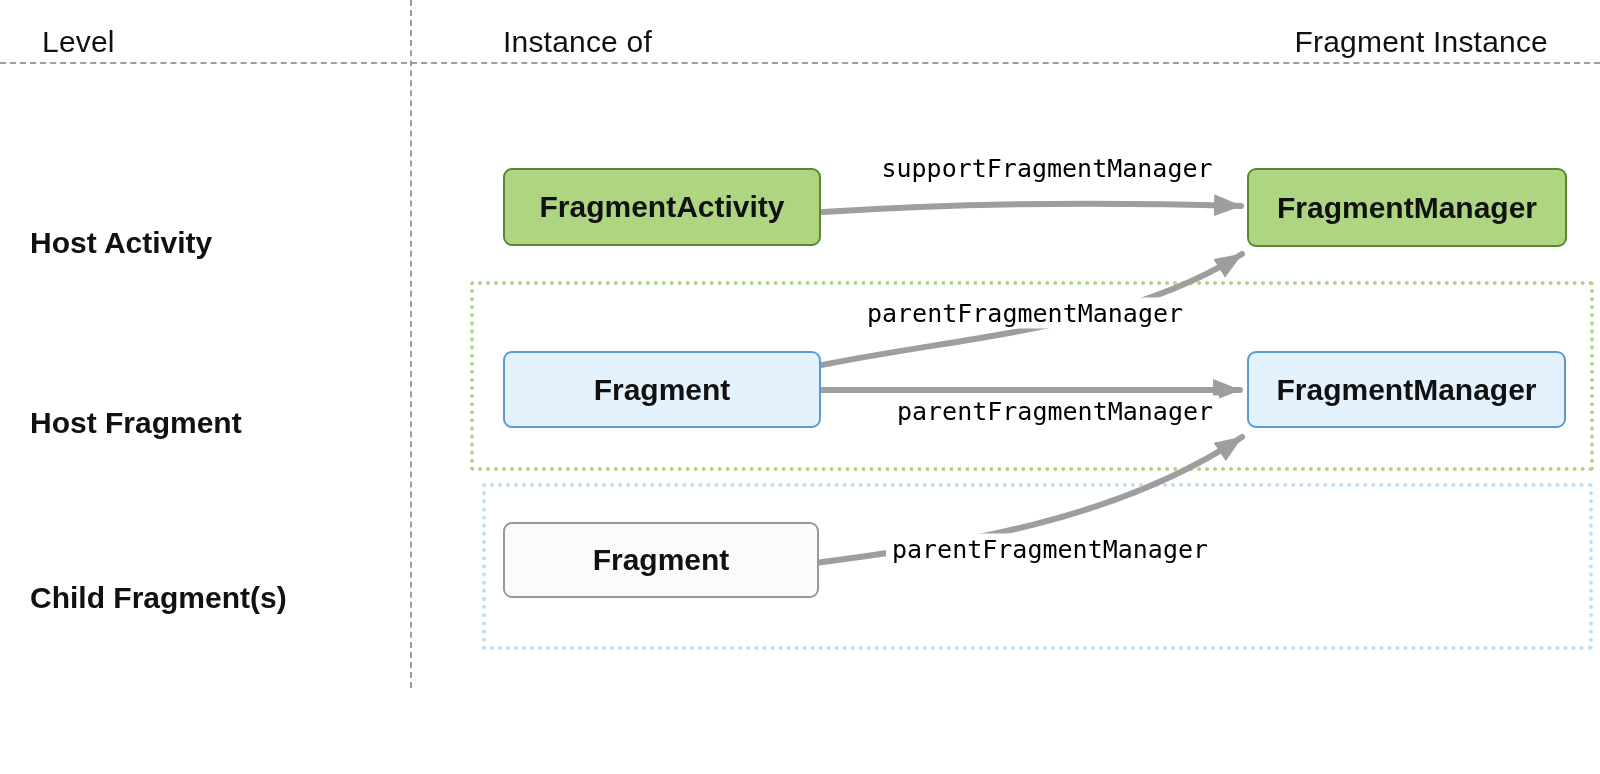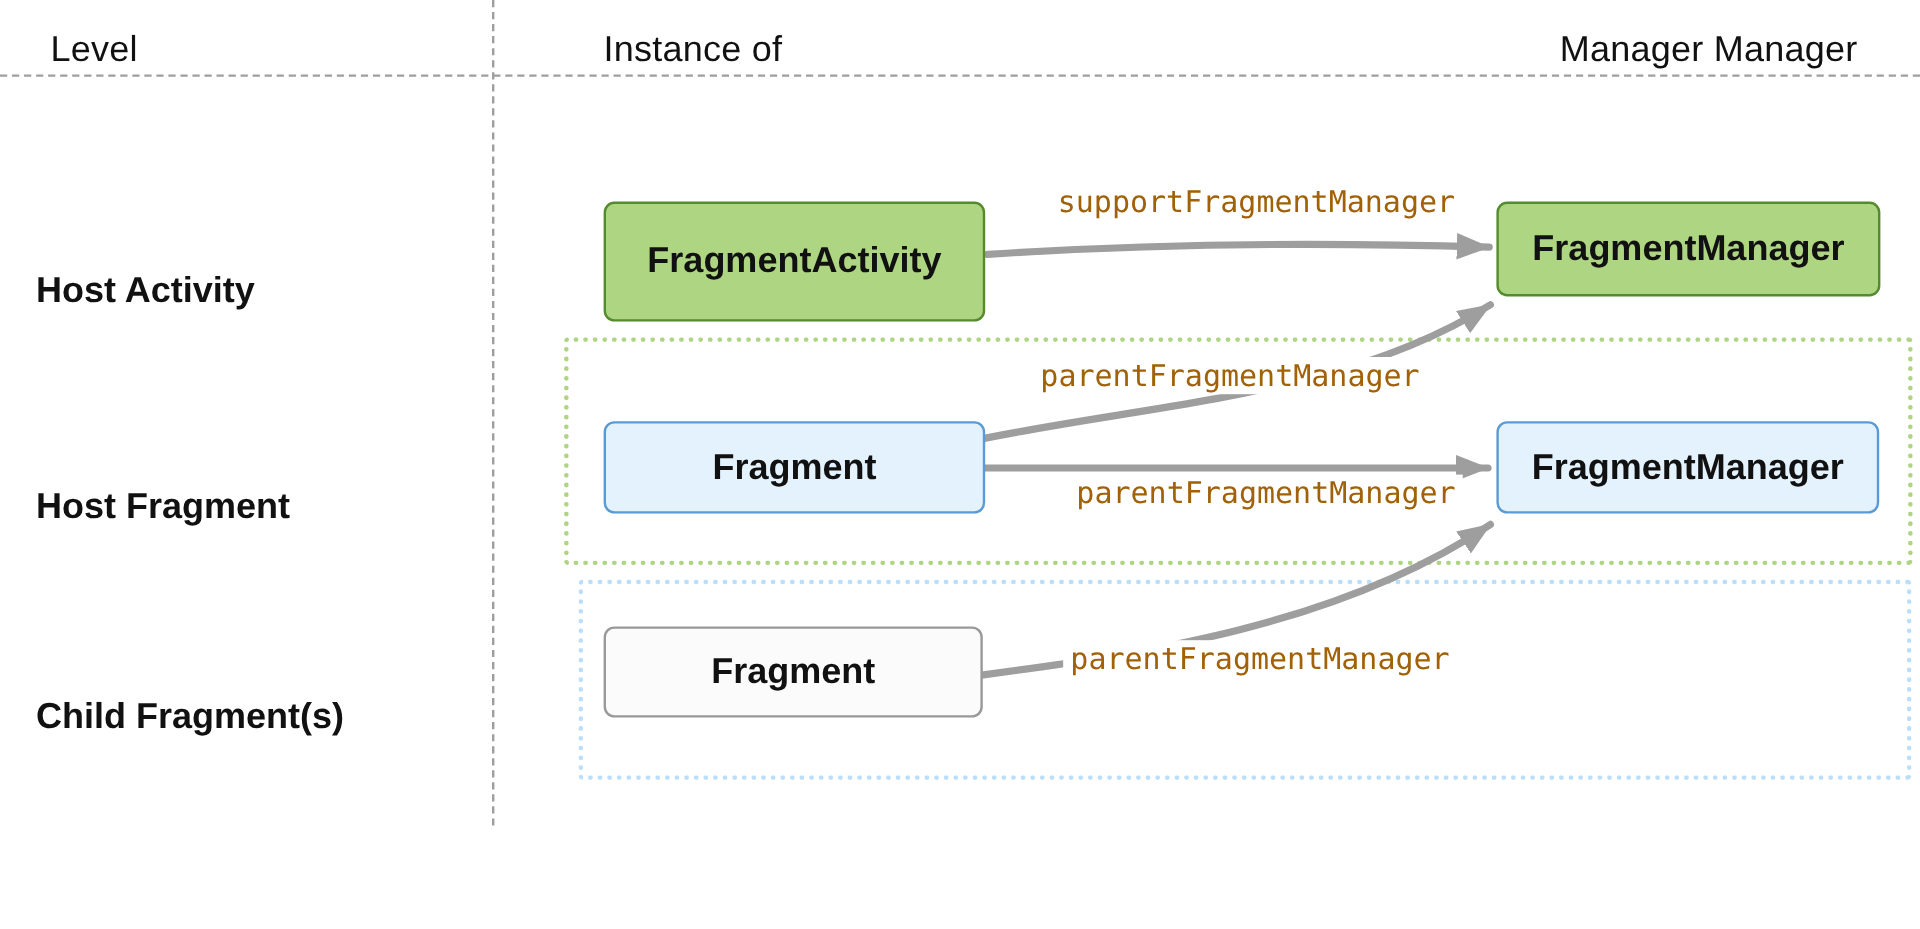--- a/index.html
+++ b/index.html
@@ -49,38 +49,38 @@
   .container.blue-dots{border:4px dotted var(--blue-dotted,#bbdefb);}
 
   
   svg.arrows{top:0;left:0;pointer-events:none;}
   svg.arrows path.shaft{fill:none;stroke:var(--arrow,#9e9e9e);stroke-width:6;stroke-linecap:round;}
   #arrowhead path{fill:var(--arrow,#9e9e9e);}
 
   
   .edgelab{
     font-family:"DejaVu Sans Mono","Liberation Mono",monospace;
-    font-size:25px;font-weight:500;color:#a16207;
+    font-size:25px;font-weight:500;color:#000000;
     background:#ffffff;padding:1px 6px;white-space:nowrap;
     transform:translate(-50%,-50%);
   }
 
   .caption{
     top:676px;left:480px;width:1120px;
     text-align:center;font-size:30px;font-weight:700;white-space:nowrap;
   }
 </style>
 </head>
 <body>
 
 <div class="stage">
 
   <div class="abs hdr" style="left:42px;">Level</div>
   <div class="abs hdr" style="left:503px;">Instance of</div>
-  <div class="abs hdr" style="right:52px;">Manager Manager</div>
+  <div class="abs hdr" style="right:52px;">Fragment Instance</div>
   <div class="abs hdr-rule"></div>
   <div class="abs col-rule"></div>
 
   <div class="abs rowlab" style="top:187px;">Host Activity</div>
   <div class="abs rowlab" style="top:542px;">Child Fragment(s)</div>
   <div class="abs rowlab" style="top:367px;">Host Fragment</div>
 
   <div class="abs container green-dots" style="left:470px;top:281px;width:1124px;height:190px;"></div>
   <div class="abs container blue-dots" style="left:482px;top:483px;width:1111px;height:167px;"></div>
 
@@ -89,21 +89,21 @@
       <marker id="arrowhead" markerUnits="userSpaceOnUse" markerWidth="30" markerHeight="24" refX="27" refY="11" orient="auto">
         <path d="M0,0 L28,11 L0,22 Z"></path>
       </marker>
     </defs>
     <path class="shaft" d="M 823 212 C 960 203, 1110 202, 1241 206" marker-end="url(#arrowhead)"></path>
     <path class="shaft" d="M 812 367 C 960 336, 1120 331, 1242 254" marker-end="url(#arrowhead)"></path>
     <path class="shaft" d="M 812 390 L 1240 390" marker-end="url(#arrowhead)"></path>
     <path class="shaft" d="M 815 563 C 950 545, 1115 522, 1242 437" marker-end="url(#arrowhead)"></path>
   </svg>
 
-  <div class="abs node green" style="left:503px;top:168px;width:318px;height:100px;">FragmentActivity</div>
+  <div class="abs node green" style="left:503px;top:168px;width:318px;height:78px;">FragmentActivity</div>
   <div class="abs node green" style="left:1247px;top:168px;width:320px;height:79px;">FragmentManager</div>
   <div class="abs node blue" style="left:503px;top:351px;width:318px;height:77px;">Fragment</div>
   <div class="abs node blue" style="left:1247px;top:351px;width:319px;height:77px;">FragmentManager</div>
   <div class="abs node neutral" style="left:503px;top:522px;width:316px;height:76px;">Fragment</div>
 
   <div class="abs edgelab" style="left:1047px;top:168px;">supportFragmentManager</div>
   <div class="abs edgelab" style="left:1025px;top:313px;">parentFragmentManager</div>
   <div class="abs edgelab" style="left:1055px;top:411px;">parentFragmentManager</div>
   <div class="abs edgelab" style="left:1050px;top:549px;">parentFragmentManager</div>
 

